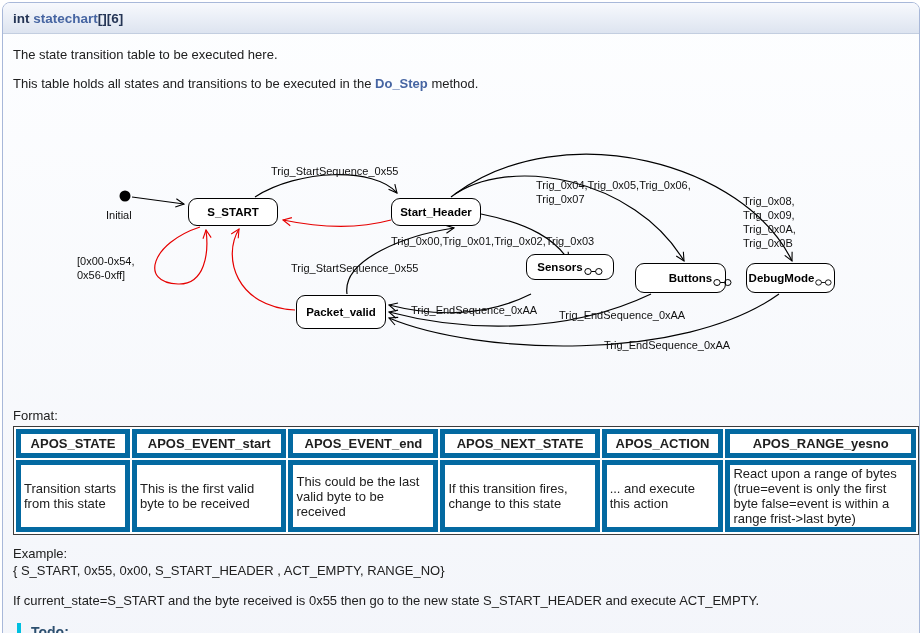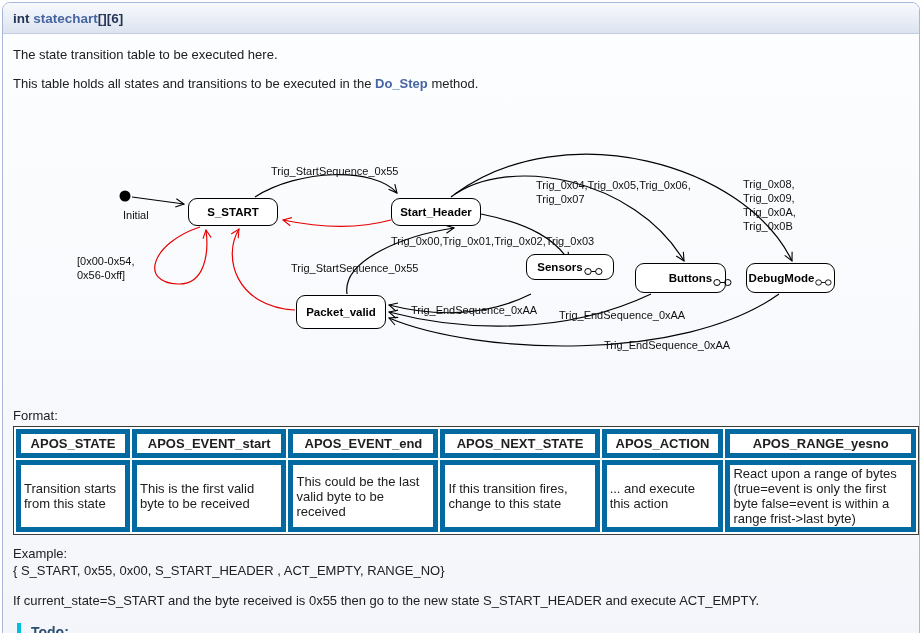--- a/index.html
+++ b/index.html
@@ -113,25 +113,25 @@
         <svg class="sub" width="17" height="9" viewBox="0 0 19 9">
           <ellipse cx="4" cy="4.5" rx="3.2" ry="3" fill="none" stroke="#000"></ellipse>
           <line x1="7.2" y1="4.5" x2="11.6" y2="4.5" stroke="#000"></line>
           <ellipse cx="14.8" cy="4.5" rx="3.2" ry="3" fill="none" stroke="#000"></ellipse>
         </svg>
       </div>
       <div class="state" style="left:293px;top:169px;width:90px;height:34px;">
         <span>Packet_valid</span>
       </div>
 
-      <div class="dlabel" style="left:120px;top:82px;">Initial</div>
+      <div class="dlabel" style="left:103px;top:82px;">Initial</div>
       <div class="dlabel" style="left:268px;top:38px;">Trig_StartSequence_0x55</div>
       <div class="dlabel" style="left:533px;top:52px;">Trig_0x04,Trig_0x05,Trig_0x06,
 Trig_0x07</div>
-      <div class="dlabel" style="left:740px;top:51px;">Trig_0x08,
+      <div class="dlabel" style="left:740px;top:68px;">Trig_0x08,
 Trig_0x09,
 Trig_0x0A,
 Trig_0x0B</div>
       <div class="dlabel" style="left:388px;top:108px;">Trig_0x00,Trig_0x01,Trig_0x02,Trig_0x03</div>
       <div class="dlabel" style="left:74px;top:128px;">[0x00-0x54,
 0x56-0xff]</div>
       <div class="dlabel" style="left:288px;top:135px;">Trig_StartSequence_0x55</div>
       <div class="dlabel" style="left:408px;top:177px;">Trig_EndSequence_0xAA</div>
       <div class="dlabel" style="left:556px;top:182px;">Trig_EndSequence_0xAA</div>
       <div class="dlabel" style="left:601px;top:212px;">Trig_EndSequence_0xAA</div>

